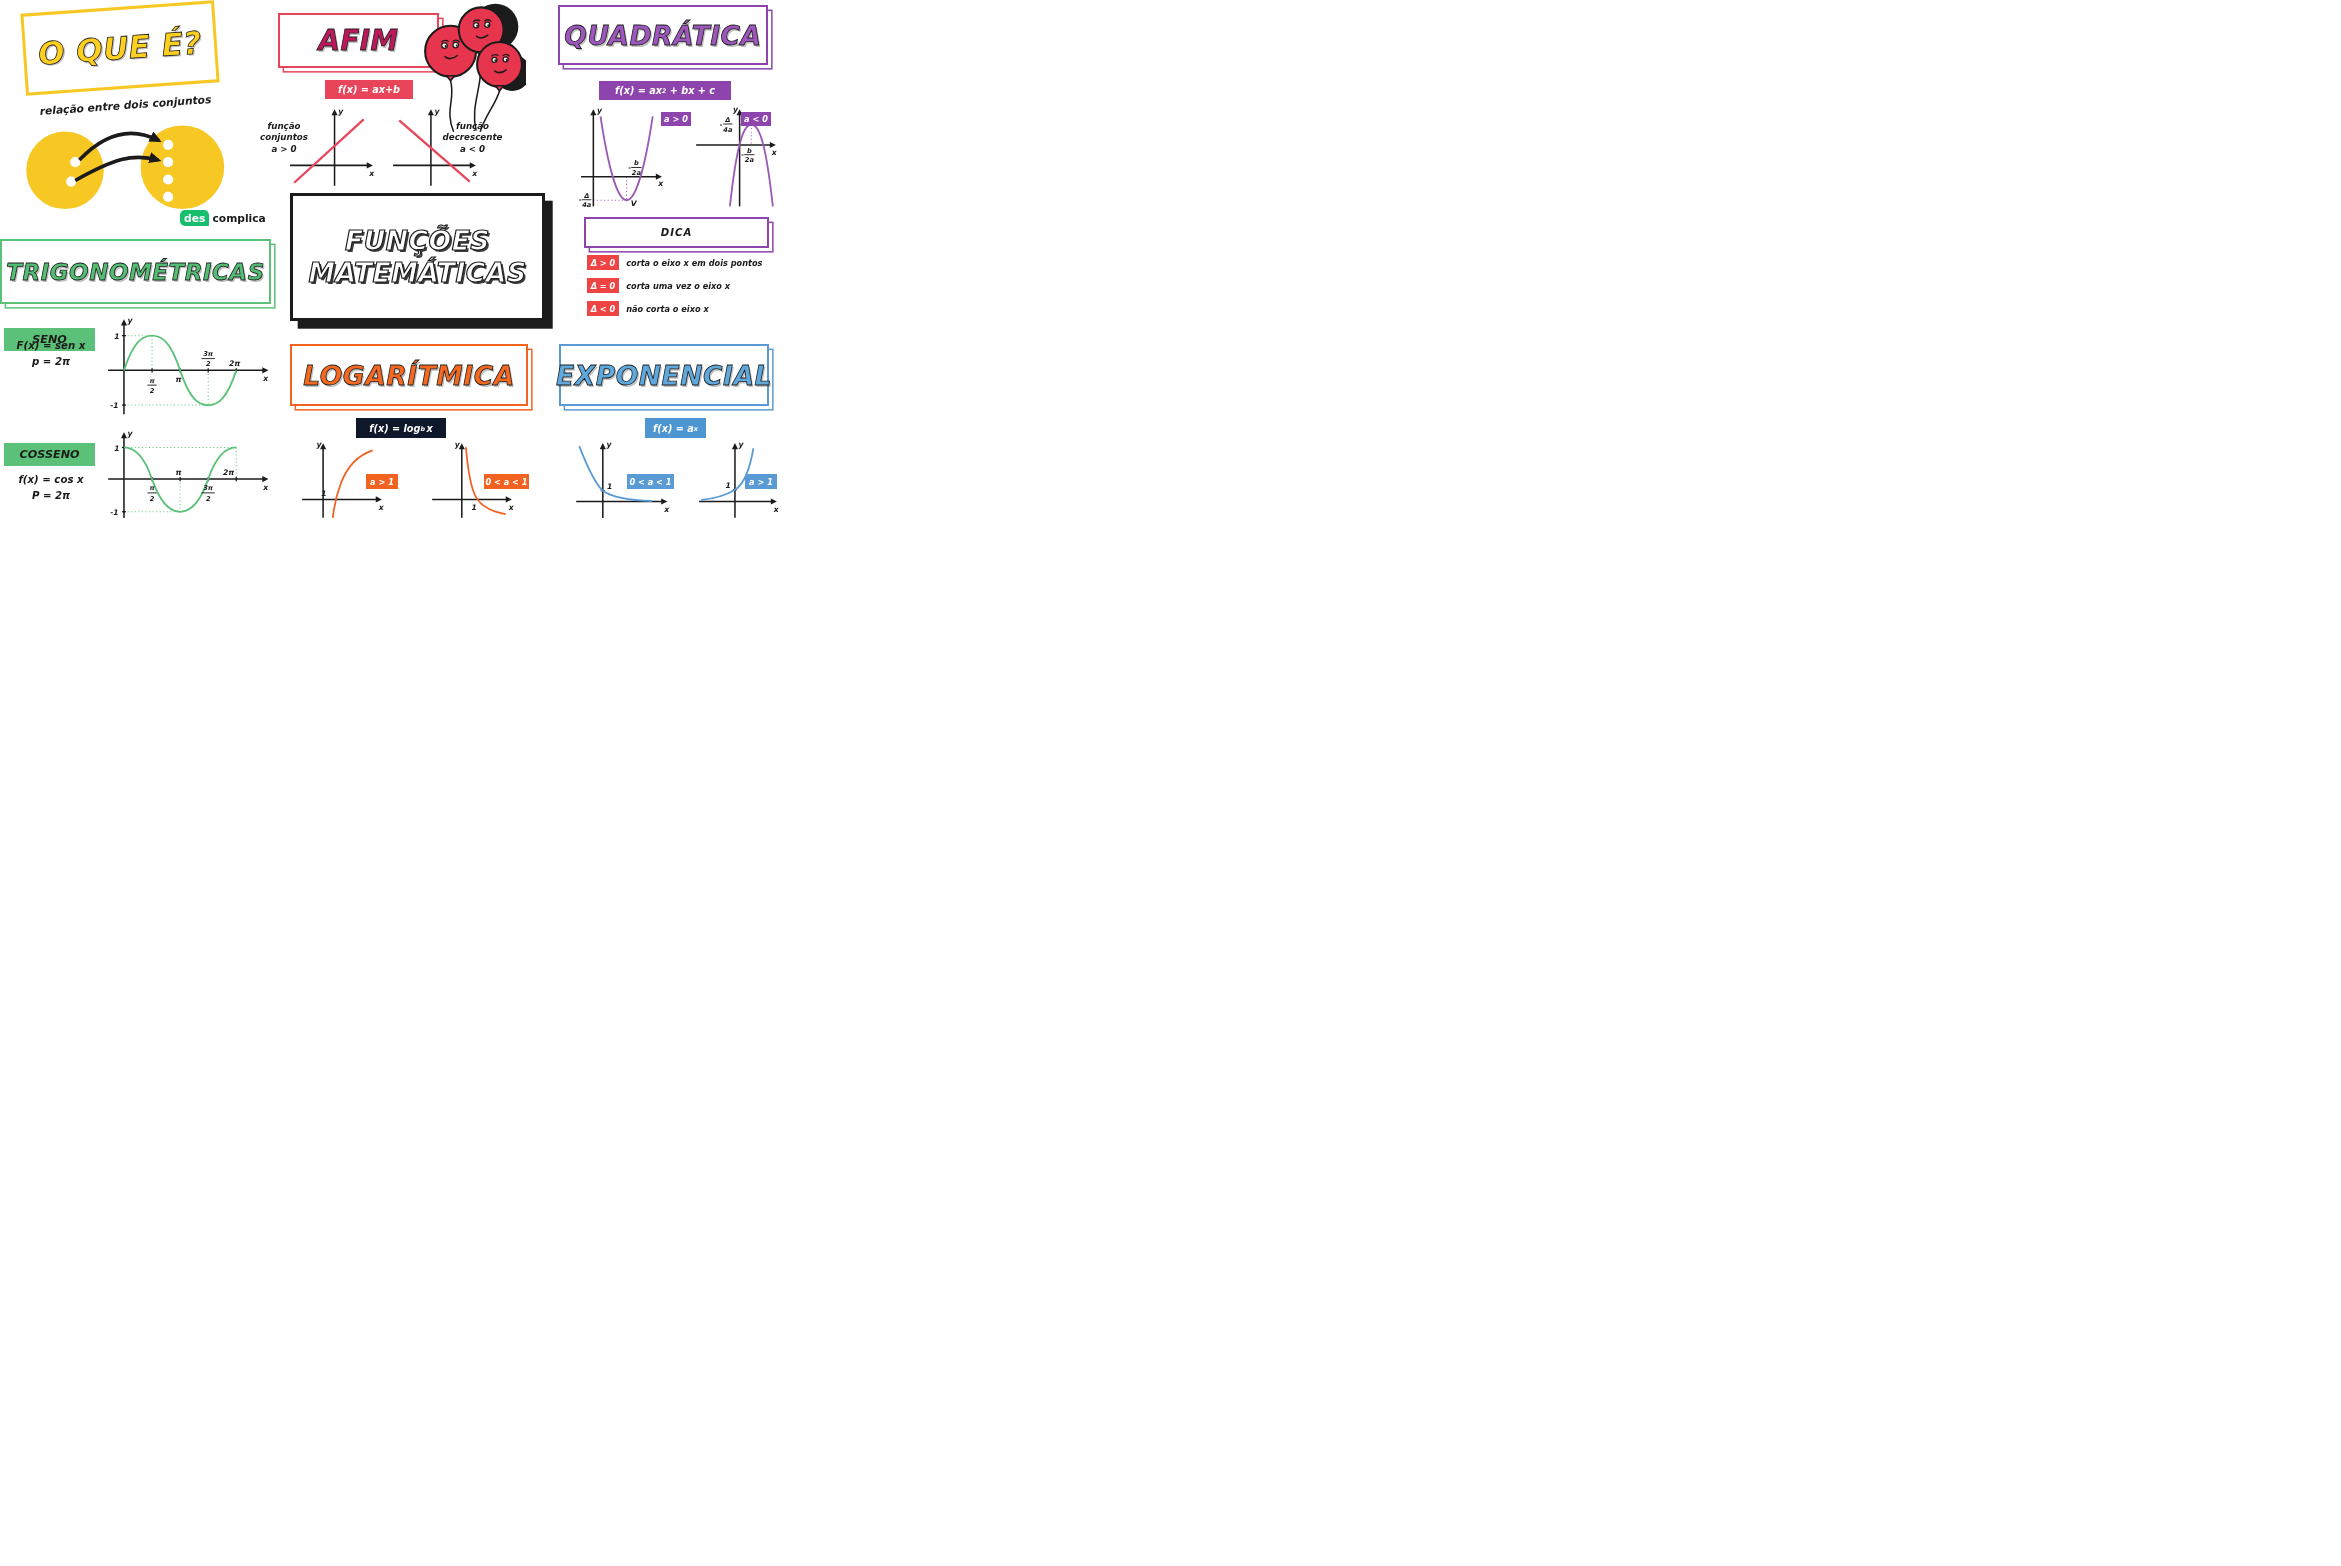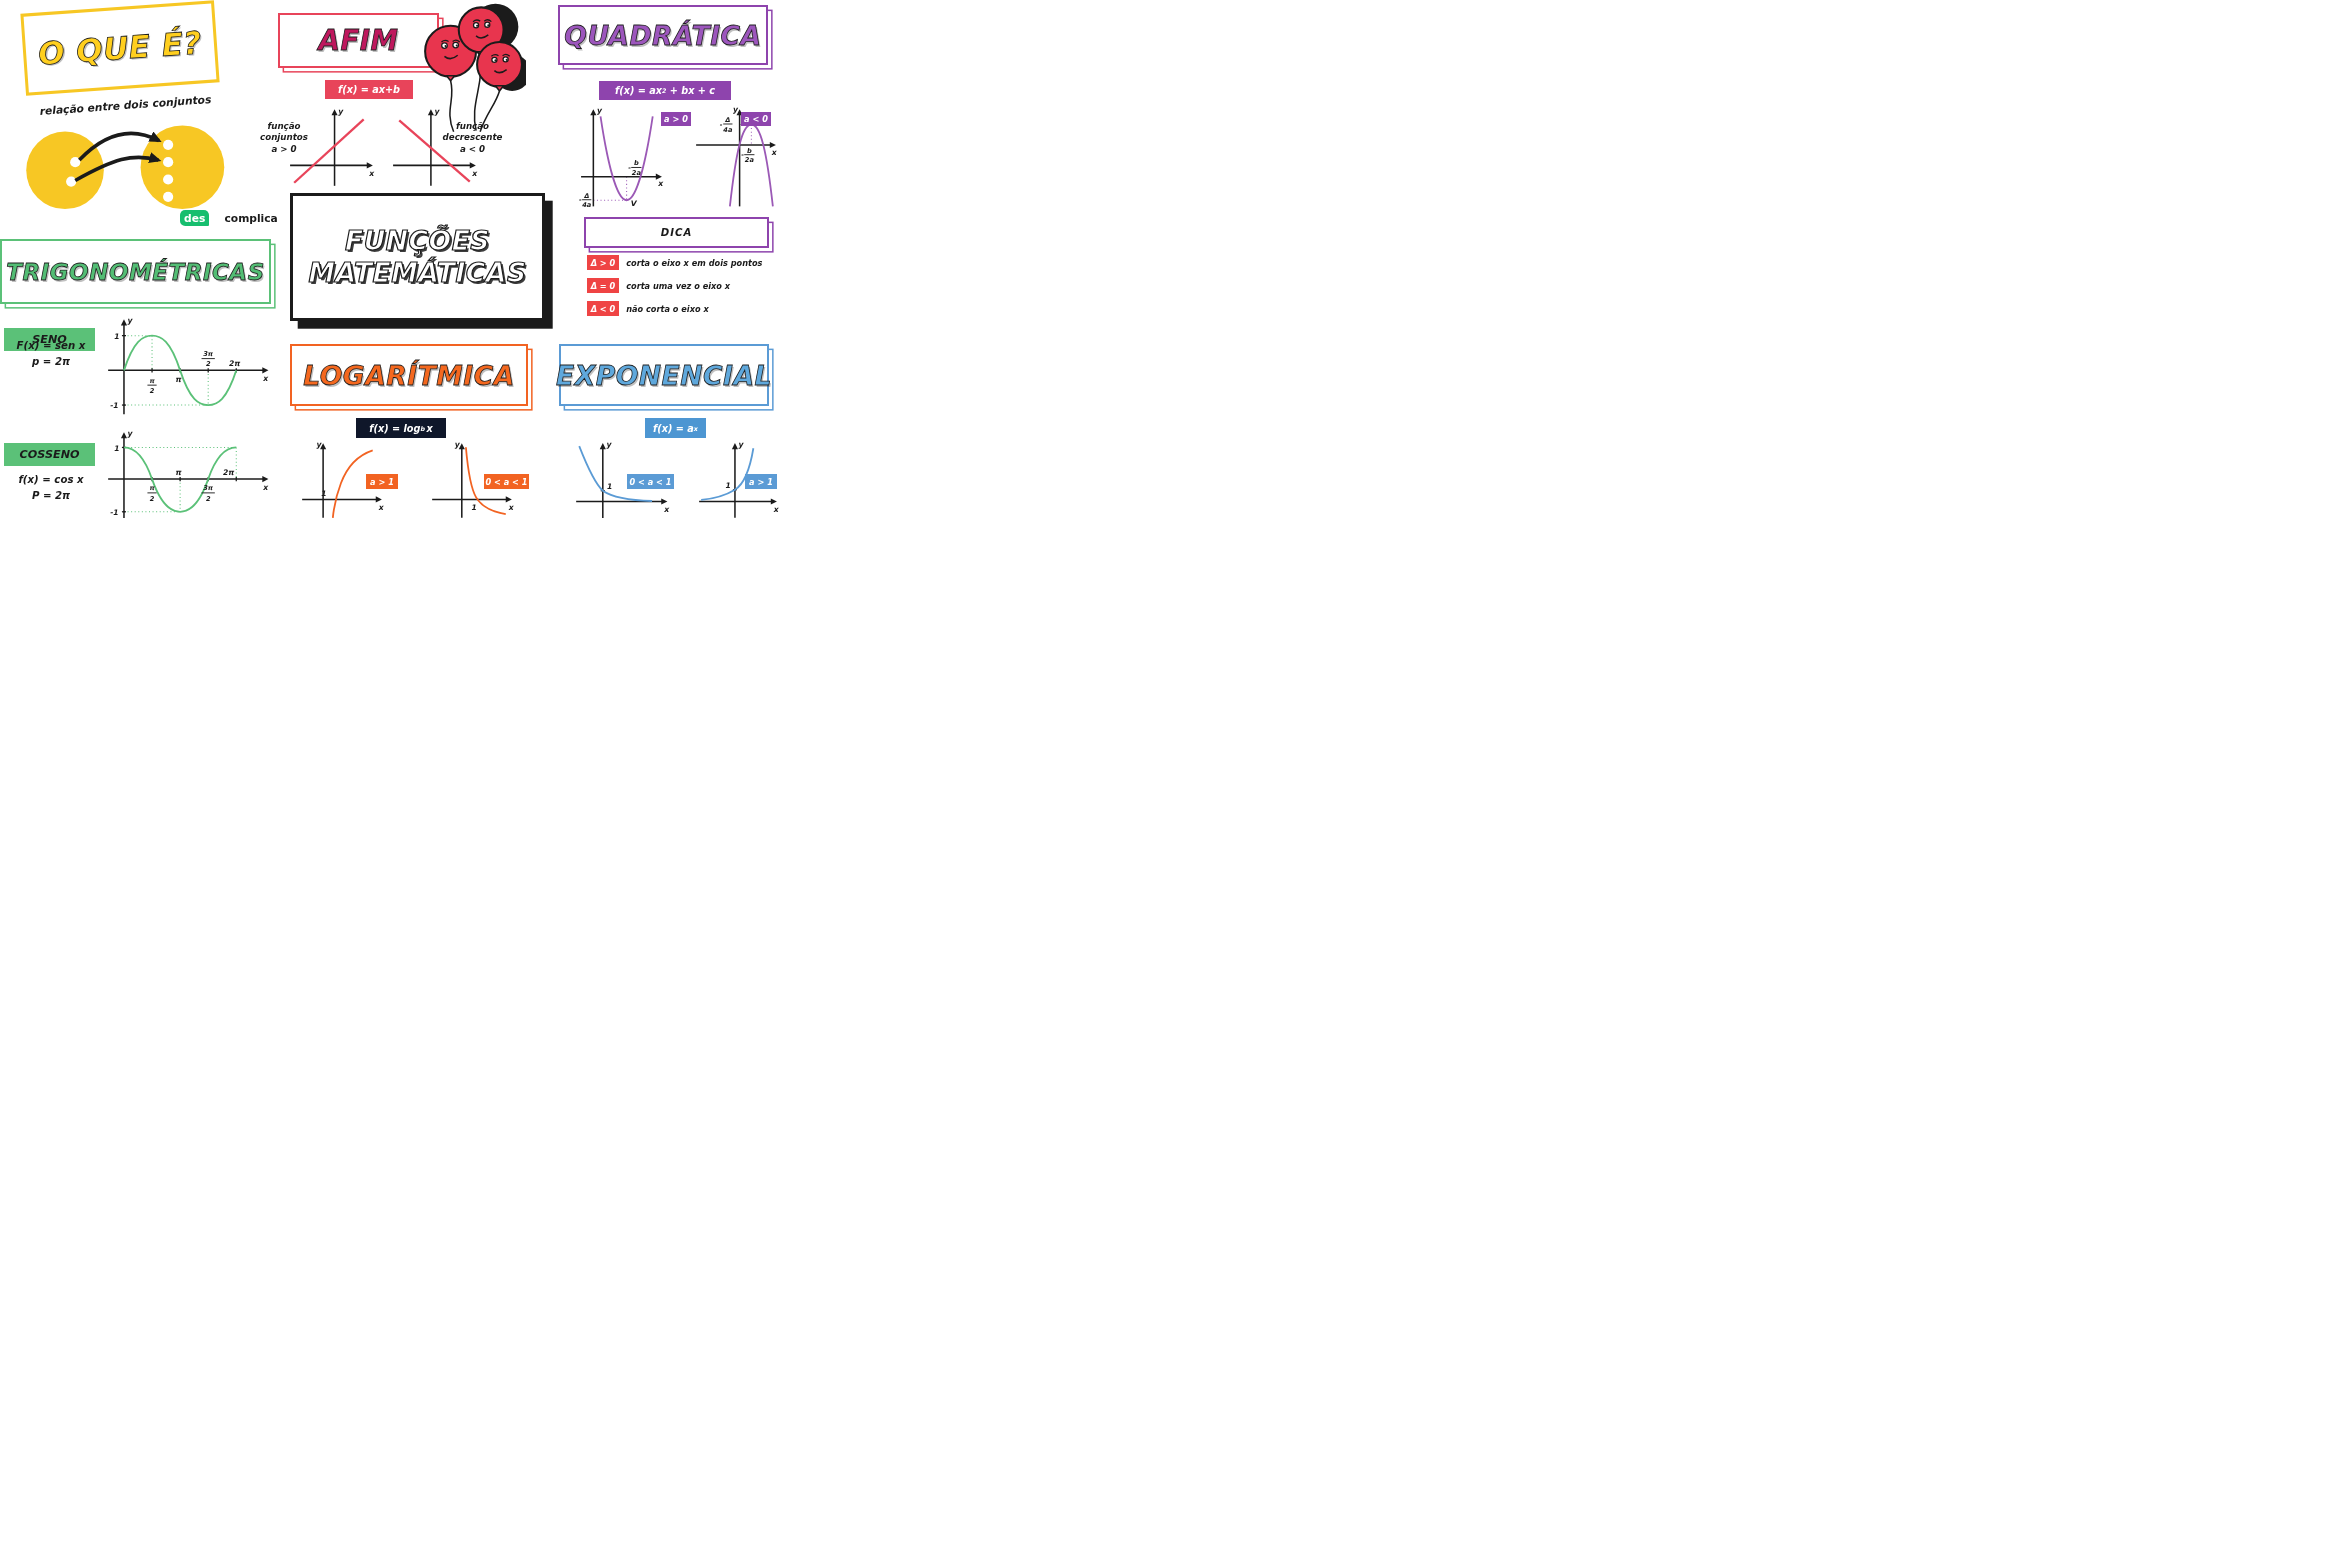--- a/index.html
+++ b/index.html
@@ -62,21 +62,21 @@
         <circle cx="302" cy="92" r="10" fill="#fff"></circle>
       <circle cx="302" cy="126" r="10" fill="#fff"></circle>
         <circle cx="302" cy="160" r="10" fill="#fff"></circle>
     </g>
     <g>
       <path d="M128,88 C185,28 238,26 284,50" fill="none" stroke="#1b1b1b" stroke-width="7" marker-end="url(#arrSet)"></path>
       <path d="M120,128 C195,86 232,74 283,88" fill="none" stroke="#1b1b1b" stroke-width="7" marker-end="url(#arrSet)"></path>
     </g>
   </svg>
 
-  <div class="abs" style="left:180px;top:210px;display:flex;align-items:center;gap:15px">
+  <div class="abs" style="left:180px;top:210px;display:flex;align-items:center;gap:3px">
     <span style="background:#16BE6E;color:#fff;font-weight:bold;font-size:10.7px;padding:1.5px 4.1px;border-radius:5.1px 5.1px 1px 5.1px">des</span>
     <span style="color:#1b1b1b;font-weight:bold;font-size:10.7px">complica</span>
   </div>
 
   <div class="abs panel b-red" style="left:278px;top:12.8px;width:161px;height:55px">
     <div class="big-title c-red" style="font-size:27.6px">AFIM</div>
   </div>
   <div class="abs formula-box" style="left:325px;top:80px;width:88px;height:19.4px;background:#E8445A">
     <span>f(x) = ax+b</span>
   </div>

